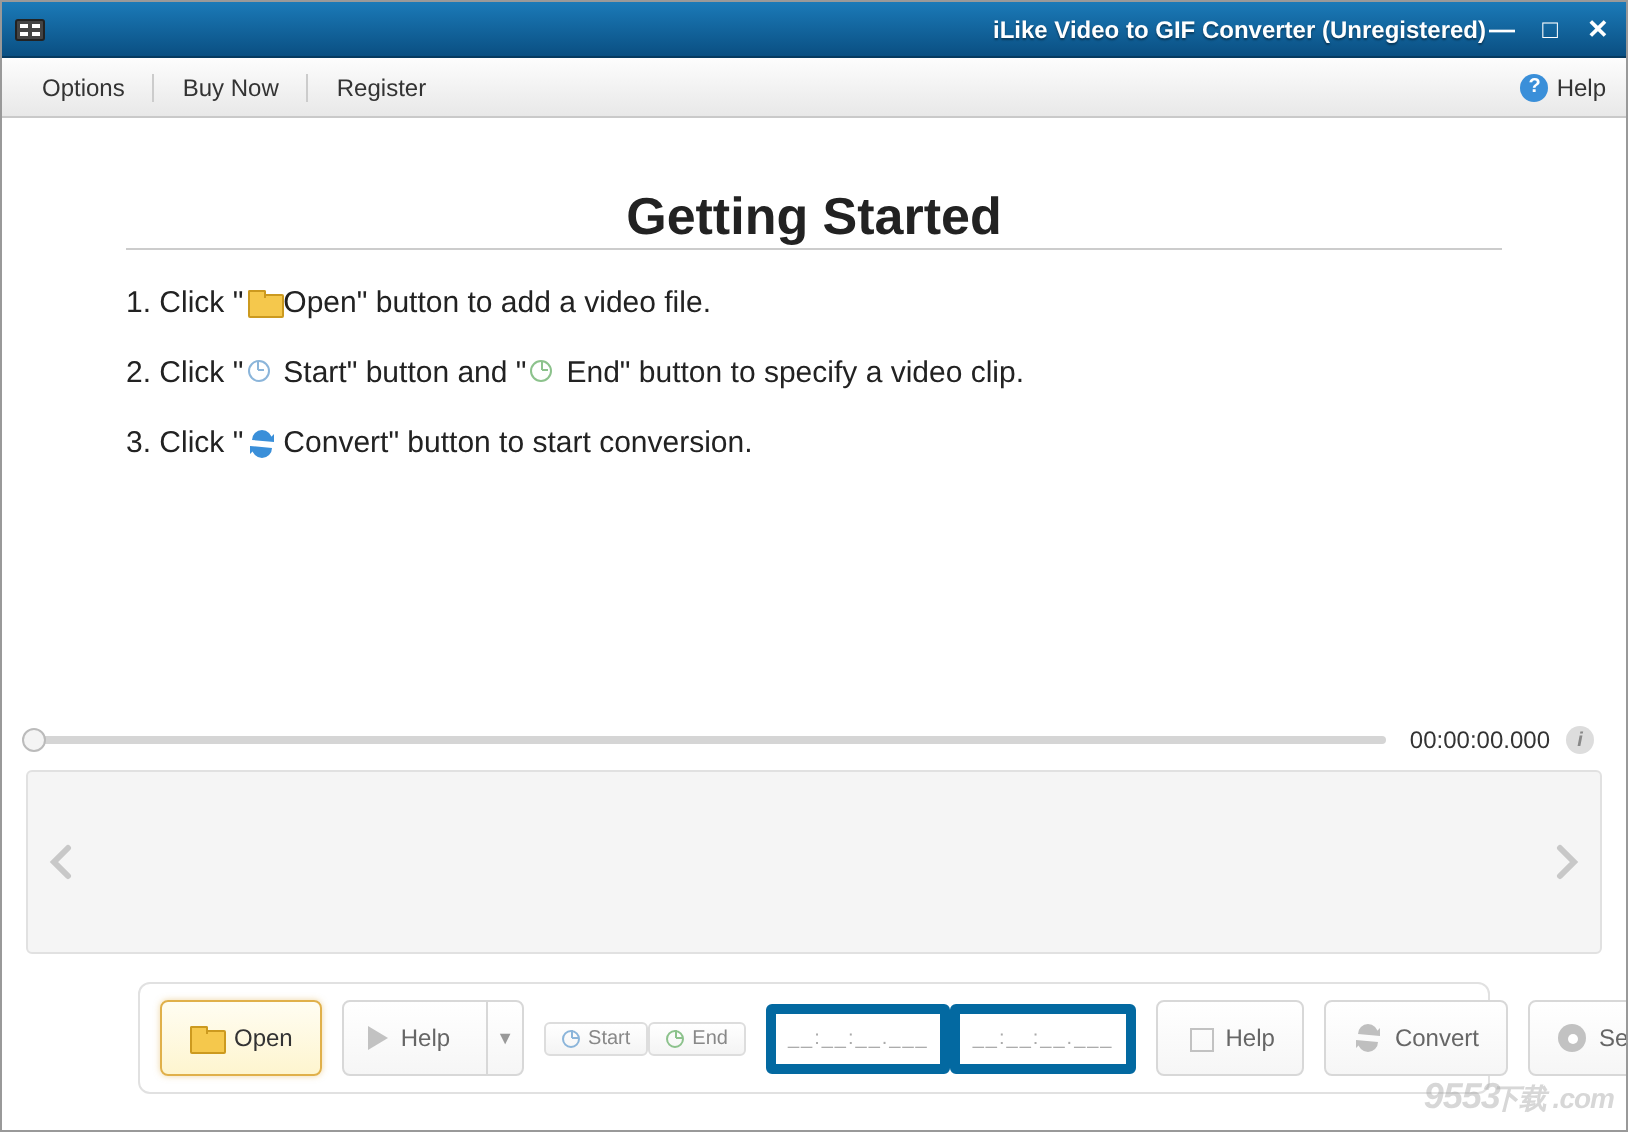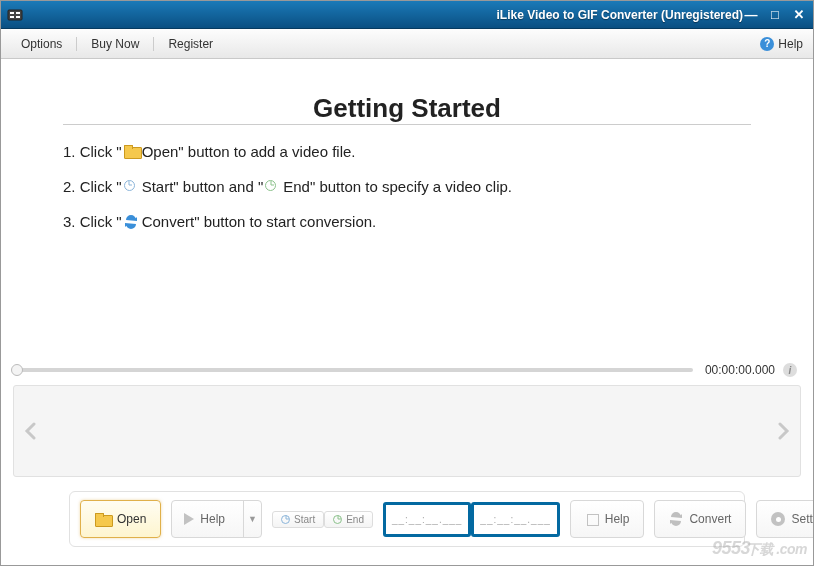--- a/index.html
+++ b/index.html
@@ -41,21 +41,21 @@
 
 
 .toolbar{background:#fff;border:1px solid #e1e1e1;border-radius:6px;margin:14px 60px 10px 60px;padding:8px 10px;display:flex;align-items:center;gap:10px;position:relative;}
 .btn{height:38px;border:1px solid #d8d8d8;border-radius:4px;background:linear-gradient(to bottom,#fff,#f6f6f6);display:flex;align-items:center;justify-content:center;padding:0 14px;font-size:12px;color:#666;cursor:pointer;gap:6px;}
 .btn.active{border-color:#e0b04a;background:linear-gradient(to bottom,#fffdf2,#fef5cf);color:#333;box-shadow:0 0 3px rgba(224,176,74,.5);}
 .btn.split{padding:0;}
 .btn.split .main{padding:0 12px;display:flex;align-items:center;gap:6px;height:100%;}
 .btn.split .dd{width:18px;height:100%;border-left:1px solid #d8d8d8;display:flex;align-items:center;justify-content:center;color:#999;font-size:9px;}
 .smallstack{display:flex;gap:0;}
 .chip{height:17px;border:1px solid #ddd;border-radius:3px;background:linear-gradient(to bottom,#fff,#f4f4f4);display:flex;align-items:center;padding:0 8px;font-size:10px;color:#888;gap:4px;cursor:pointer;}
-.timeinput{height:35px;border:3px solid #0369a1;border-radius:3px;background:#fff;font-size:10px;color:#aaa;display:flex;align-items:center;padding:0 6px;letter-spacing:1px;min-width:62px;}
+.timeinput{height:35px;border:5px solid #0369a1;border-radius:3px;background:#fff;font-size:10px;color:#aaa;display:flex;align-items:center;padding:0 6px;letter-spacing:1px;min-width:62px;}
 .navpair{display:flex;gap:4px;}
 .navpair .sq{width:20px;height:38px;border:1px solid #ddd;border-radius:3px;background:linear-gradient(to bottom,#fff,#f4f4f4);display:flex;align-items:center;justify-content:center;color:#bbb;font-size:11px;cursor:pointer;}
 
 
 .i-folder{width:16px;height:12px;position:relative;}
 .i-folder::before{content:"";position:absolute;left:0;top:2px;width:16px;height:10px;background:#f5c84c;border:1px solid #cc9a1f;border-radius:1px;}
 .i-folder::after{content:"";position:absolute;left:0;top:0;width:7px;height:3px;background:#f5c84c;border:1px solid #cc9a1f;border-bottom:none;border-radius:1px 1px 0 0;}
 .i-play{width:0;height:0;border-left:10px solid #c2c2c2;border-top:6px solid transparent;border-bottom:6px solid transparent;}
 .i-clock{width:11px;height:11px;border:1.5px solid #8bb5da;border-radius:50%;position:relative;}
 .i-clock::before{content:"";position:absolute;left:50%;top:50%;width:1px;height:4px;background:#8bb5da;transform-origin:bottom;transform:translate(-50%,-100%);}

